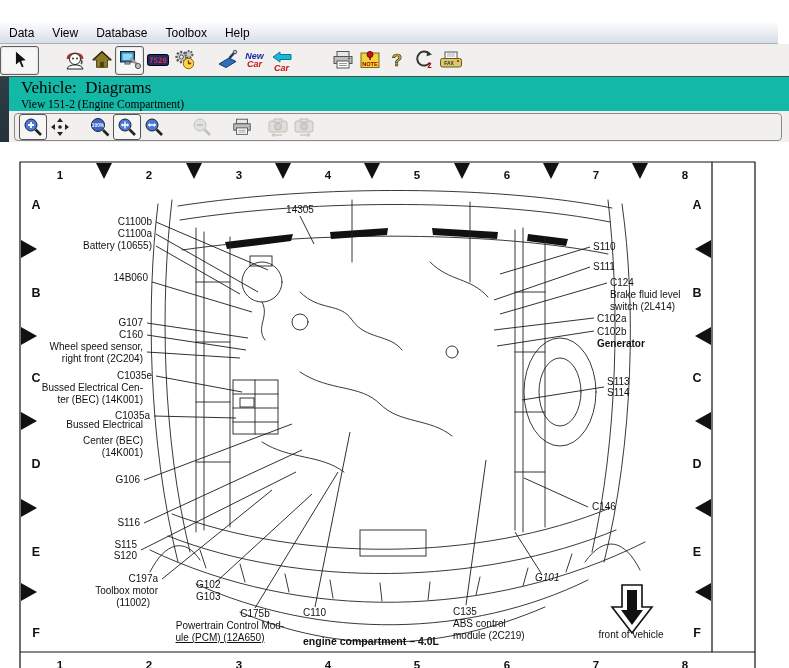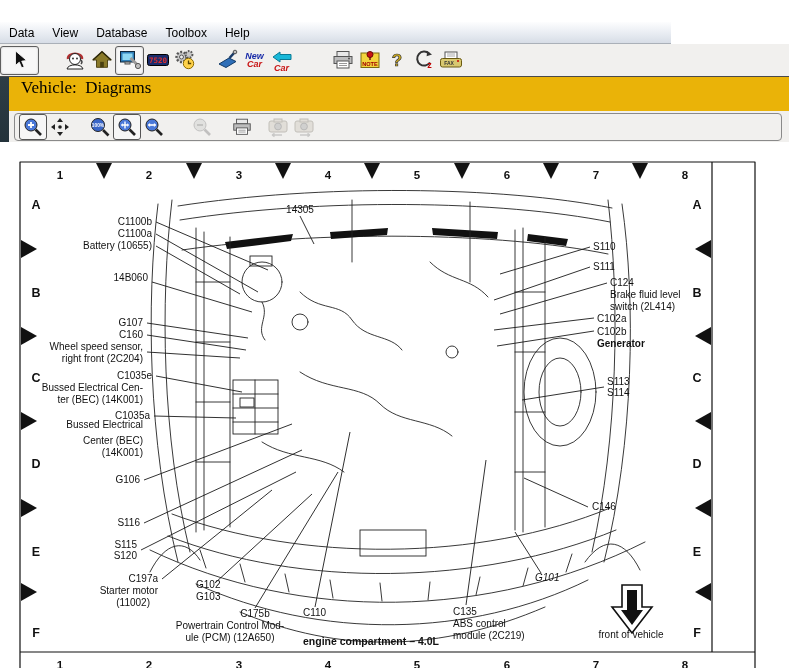--- a/index.html
+++ b/index.html
@@ -4,36 +4,36 @@
 <style>
   html,body{margin:0;padding:0;background:#888;}
   #win{position:relative;width:789px;height:668px;background:#fff;overflow:hidden;
        font-family:"Liberation Sans",sans-serif;}
   
   #titlebar{position:absolute;left:0;top:0;width:789px;height:22px;
     background:linear-gradient(180deg,#8a8a8a 0,#3d3d3d 18%,#1c1c1c 55%,#000 100%);
     display:flex;align-items:center;color:#d9d9d9;font-size:12px;}
   #titlebar .appicon{width:16px;height:16px;margin:0 6px 0 5px;}
   
-  #menubar{position:absolute;left:0;top:22px;width:671px;height:21px;
+  #menubar{position:absolute;left:0;top:22px;width:778px;height:21px;
     background:linear-gradient(180deg,#fdfdfe 0,#e8ecf2 55%,#d7dde6 100%);
     border-bottom:1px solid #aab0b8;display:flex;align-items:center;font-size:12px;color:#000;}
   .menu-item{padding:2px 9px;cursor:default;}
   
   #toolbar{position:absolute;left:0;top:44px;width:789px;height:32px;background:#f1f0ee;
     border-bottom:1px solid #4a4a4a;display:flex;align-items:center;}
   .tbtn{width:27px;height:27px;display:flex;align-items:center;justify-content:center;
     flex:0 0 auto;position:relative;}
   .tbtn.wide{width:37px;}
   .tbtn.sel{border:1px solid #5f5f5f;border-radius:3px;background:#f7f7f7;
     box-shadow:inset 0 0 2px #bbb;}
   .sp12{width:22px;flex:0 0 auto}.sp18{width:16px;flex:0 0 auto}.sp34{width:34px;flex:0 0 auto}
   .stacktxt{font-style:italic;font-weight:bold;font-size:9px;line-height:8px;text-align:center;}
   
-  #vehhead{position:absolute;left:9px;top:77px;width:780px;height:44px;background:#eab308;}
+  #vehhead{position:absolute;left:9px;top:77px;width:780px;height:44px;background:#14b8a6;}
   #veh-title{font-family:"Liberation Serif",serif;font-size:17px;color:#000;
     white-space:pre;padding:1px 0 0 12px;}
   #veh-sub{font-family:"Liberation Serif",serif;font-size:11.5px;color:#000;padding:0 0 0 12px;}
   
   #zoombar{position:absolute;left:9px;top:111px;width:780px;height:31px;background:#f1f0ee;}
   #zoombox{position:absolute;left:5px;top:2px;width:766px;height:26px;border:1px solid #8a8a8a;
     border-radius:4px;background:#f1f0ee;display:flex;align-items:center;}
   .zbtn{width:26px;height:24px;display:flex;align-items:center;justify-content:center;flex:0 0 auto;}
   .zbtn.sel{border:1px solid #555;border-radius:3px;background:#f6f6f6;}
   .zbtn.dis{opacity:.45;}
@@ -171,20 +171,21 @@
         <circle cx="20" cy="13" r="1" fill="#c00"></circle>
         <text x="11" y="17" text-anchor="middle" font-size="5" font-weight="bold" fill="#333">FAX</text>
       </svg>
     </div>
   </div>
 
   <div id="desktop-strip"></div>
 
   <div id="vehhead">
     <div id="veh-title">Vehicle:  Diagrams</div>
+    <div id="veh-sub">View 151-2 (Engine Compartment)</div>
   </div>
 
   <div id="zoombar">
     <div id="zoombox">
       <div style="width:4px"></div>
       <div class="zbtn sel">
         <svg width="22" height="22" viewBox="0 0 22 22">
           <circle cx="9" cy="9" r="6" fill="#4a78d8" stroke="#222"></circle>
           <path d="M6 9 h6 M9 6 v6" stroke="#fff" stroke-width="1.8"></path>
           <path d="M13.5 13.5 L19 19" stroke="#222" stroke-width="2.6"></path>
@@ -404,27 +405,27 @@
         <span class="dlabel" style="top: 253px; right: 646px;">ter (BEC) (14K001)</span>
         <span class="dlabel" style="top: 269px; right: 639px;">C1035a</span>
         <span class="dlabel" style="top: 278px; right: 646px;">Bussed Electrical</span>
         <span class="dlabel" style="top: 294px; right: 646px;">Center (BEC)</span>
         <span class="dlabel" style="top: 306px; right: 646px;">(14K001)</span>
         <span class="dlabel" style="top: 333px; right: 649px;">G106</span>
         <span class="dlabel" style="top: 376px; right: 649px;">S116</span>
         <span class="dlabel" style="top: 398px; right: 652px;">S115</span>
         <span class="dlabel" style="top: 409px; right: 652px;">S120</span>
         <span class="dlabel" style="top: 432px; right: 631px;">C197a</span>
-        <span class="dlabel" style="top: 444px; right: 631px;">Starter motor</span>
+        <span class="dlabel" style="top: 444px; right: 631px;">Toolbox motor</span>
         <span class="dlabel" style="top: 456px; right: 639px;">(11002)</span>
         <span class="dlabel" style="top: 438px; left: 196px;">G102</span>
         <span class="dlabel" style="top: 450px; left: 196px;">G103</span>
         <span class="dlabel" style="top: 467px; left: 255px; transform: translateX(-50%);">C175b</span>
         <span class="dlabel" style="top: 479px; left: 230px; transform: translateX(-50%);">Powertrain Control Mod-</span>
-        <span class="dlabel" style="top: 491px; left: 230px; transform: translateX(-50%);">ule (PCM) (12A650)</span>
+        <span class="dlabel" style="top: 491px; left: 220px; transform: translateX(-50%); text-decoration: underline;">ule (PCM) (12A650)</span>
         <span class="dlabel" style="top: 466px; left: 303px;">C110</span>
         <span class="dlabel b" style="top: 494px; left: 303px;">engine compartment – 4.0L</span>
         <span class="dlabel" style="top: 465px; left: 453px;">C135</span>
         <span class="dlabel" style="top: 477px; left: 453px;">ABS control</span>
         <span class="dlabel" style="top: 489px; left: 453px;">module (2C219)</span>
         <span class="dlabel" style="top: 431px; left: 535px; font-style: italic;">G101</span>
         <span class="dlabel" style="top: 360px; left: 592px;">C146</span>
         <span class="dlabel" style="top: 100px; left: 593px;">S110</span>
         <span class="dlabel" style="top: 120px; left: 593px;">S111</span>
         <span class="dlabel" style="top: 136px; left: 610px;">C124</span>

